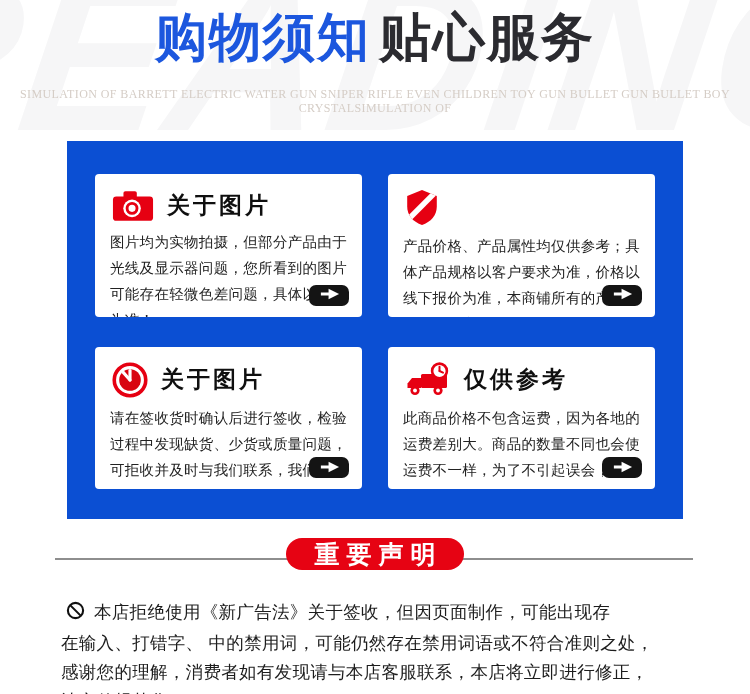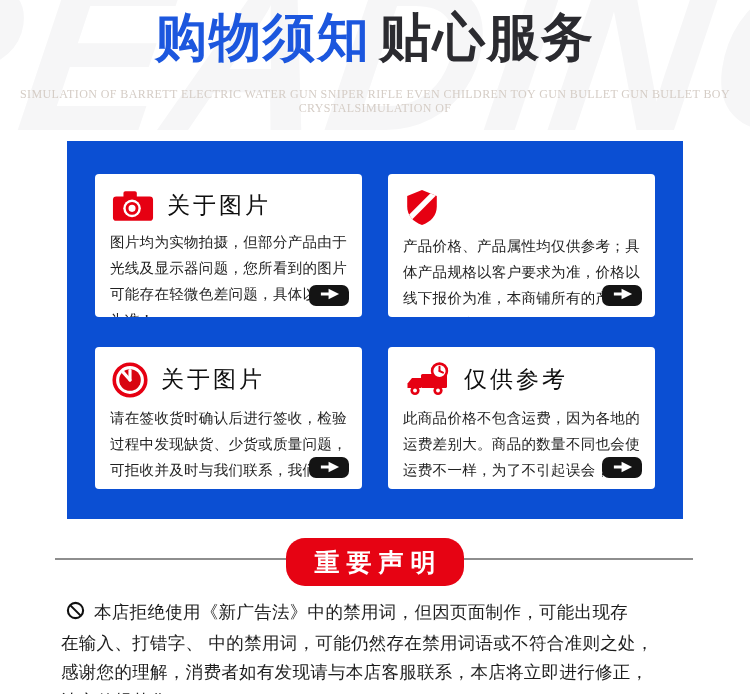--- a/index.html
+++ b/index.html
@@ -31,38 +31,38 @@
     padding:33px 28px 30px;
     display:grid;grid-template-columns:1fr 1fr;grid-template-rows:1fr 1fr;
     column-gap:26px;row-gap:30px;
   }
   .card{
     position:relative;background:#ffffff;border-radius:4px;
     padding:13px 15px 10px 15px;box-sizing:border-box;overflow:hidden;
   }
   .card-head{display:flex;align-items:center;gap:13px;margin:2px 0 7px 2px;}
   .card-icon{flex:0 0 auto;display:flex;align-items:center;}
-  .card-title{font-size:23px;font-weight:400;color:#0f0f0f;letter-spacing:3px;}
+  .card-title{font-size:23px;font-weight:700;color:#0f0f0f;letter-spacing:3px;}
   .card-body{
     font-size:14.5px;line-height:26px;color:#222;text-align:justify;
     letter-spacing:0.3px;
   }
   .arrow-btn{
     position:absolute;right:13px;bottom:11px;width:40px;height:21px;
     background:#141414;border-radius:7px;
     display:flex;align-items:center;justify-content:center;cursor:pointer;
   }
   
   .statement{position:relative;z-index:1;margin-top:19px;height:40px;}
   .statement-line{
     position:absolute;top:50%;left:55px;right:57px;
     border-top:2px solid #8e8e8e;
   }
   .statement-badge{
-    position:relative;width:178px;height:48px;margin:0 auto;
+    position:relative;width:178px;height:32px;margin:0 auto;
     background:#e60313;border-radius:19px;
     display:flex;align-items:center;justify-content:center;
     color:#fff;font-size:25px;font-weight:700;letter-spacing:7px;text-indent:7px;
   }
   
   .disclaimer{
     position:relative;z-index:1;width:628px;margin:20px auto 0;
     font-size:17.5px;line-height:29px;color:#1d1d1d;letter-spacing:0.3px;
   }
   .disclaimer-line{white-space:nowrap;}
@@ -189,19 +189,19 @@
 
   <div class="statement">
     <div class="statement-line"></div>
     <div class="statement-badge">重要声明</div>
   </div>
 
   <div class="disclaimer">
     <div class="disclaimer-line first"><span class="no-icon"><svg width="19" height="19" viewBox="0 0 20 20">
             <circle cx="10" cy="10" r="8" fill="none" stroke="#111111" stroke-width="2.2"></circle>
             <path d="M4.6 4.6 L15.4 15.4" stroke="#111111" stroke-width="2.2"></path>
-          </svg></span><span>本店拒绝使用《新广告法》中的禁用词，但因页面制作，可能出现存</span></div>
+          </svg></span><span>本店拒绝使用《新广告法》关于签收，但因页面制作，可能出现存</span></div>
     <div class="disclaimer-line">在输入、打错字、 中的禁用词，可能仍然存在禁用词语或不符合准则之处，</div>
     <div class="disclaimer-line">感谢您的理解，消费者如有发现请与本店客服联系，本店将立即进行修正，</div>
     <div class="disclaimer-line">让宣传规范化！</div>
   </div>
 
 </div>
 
 </body></html>

